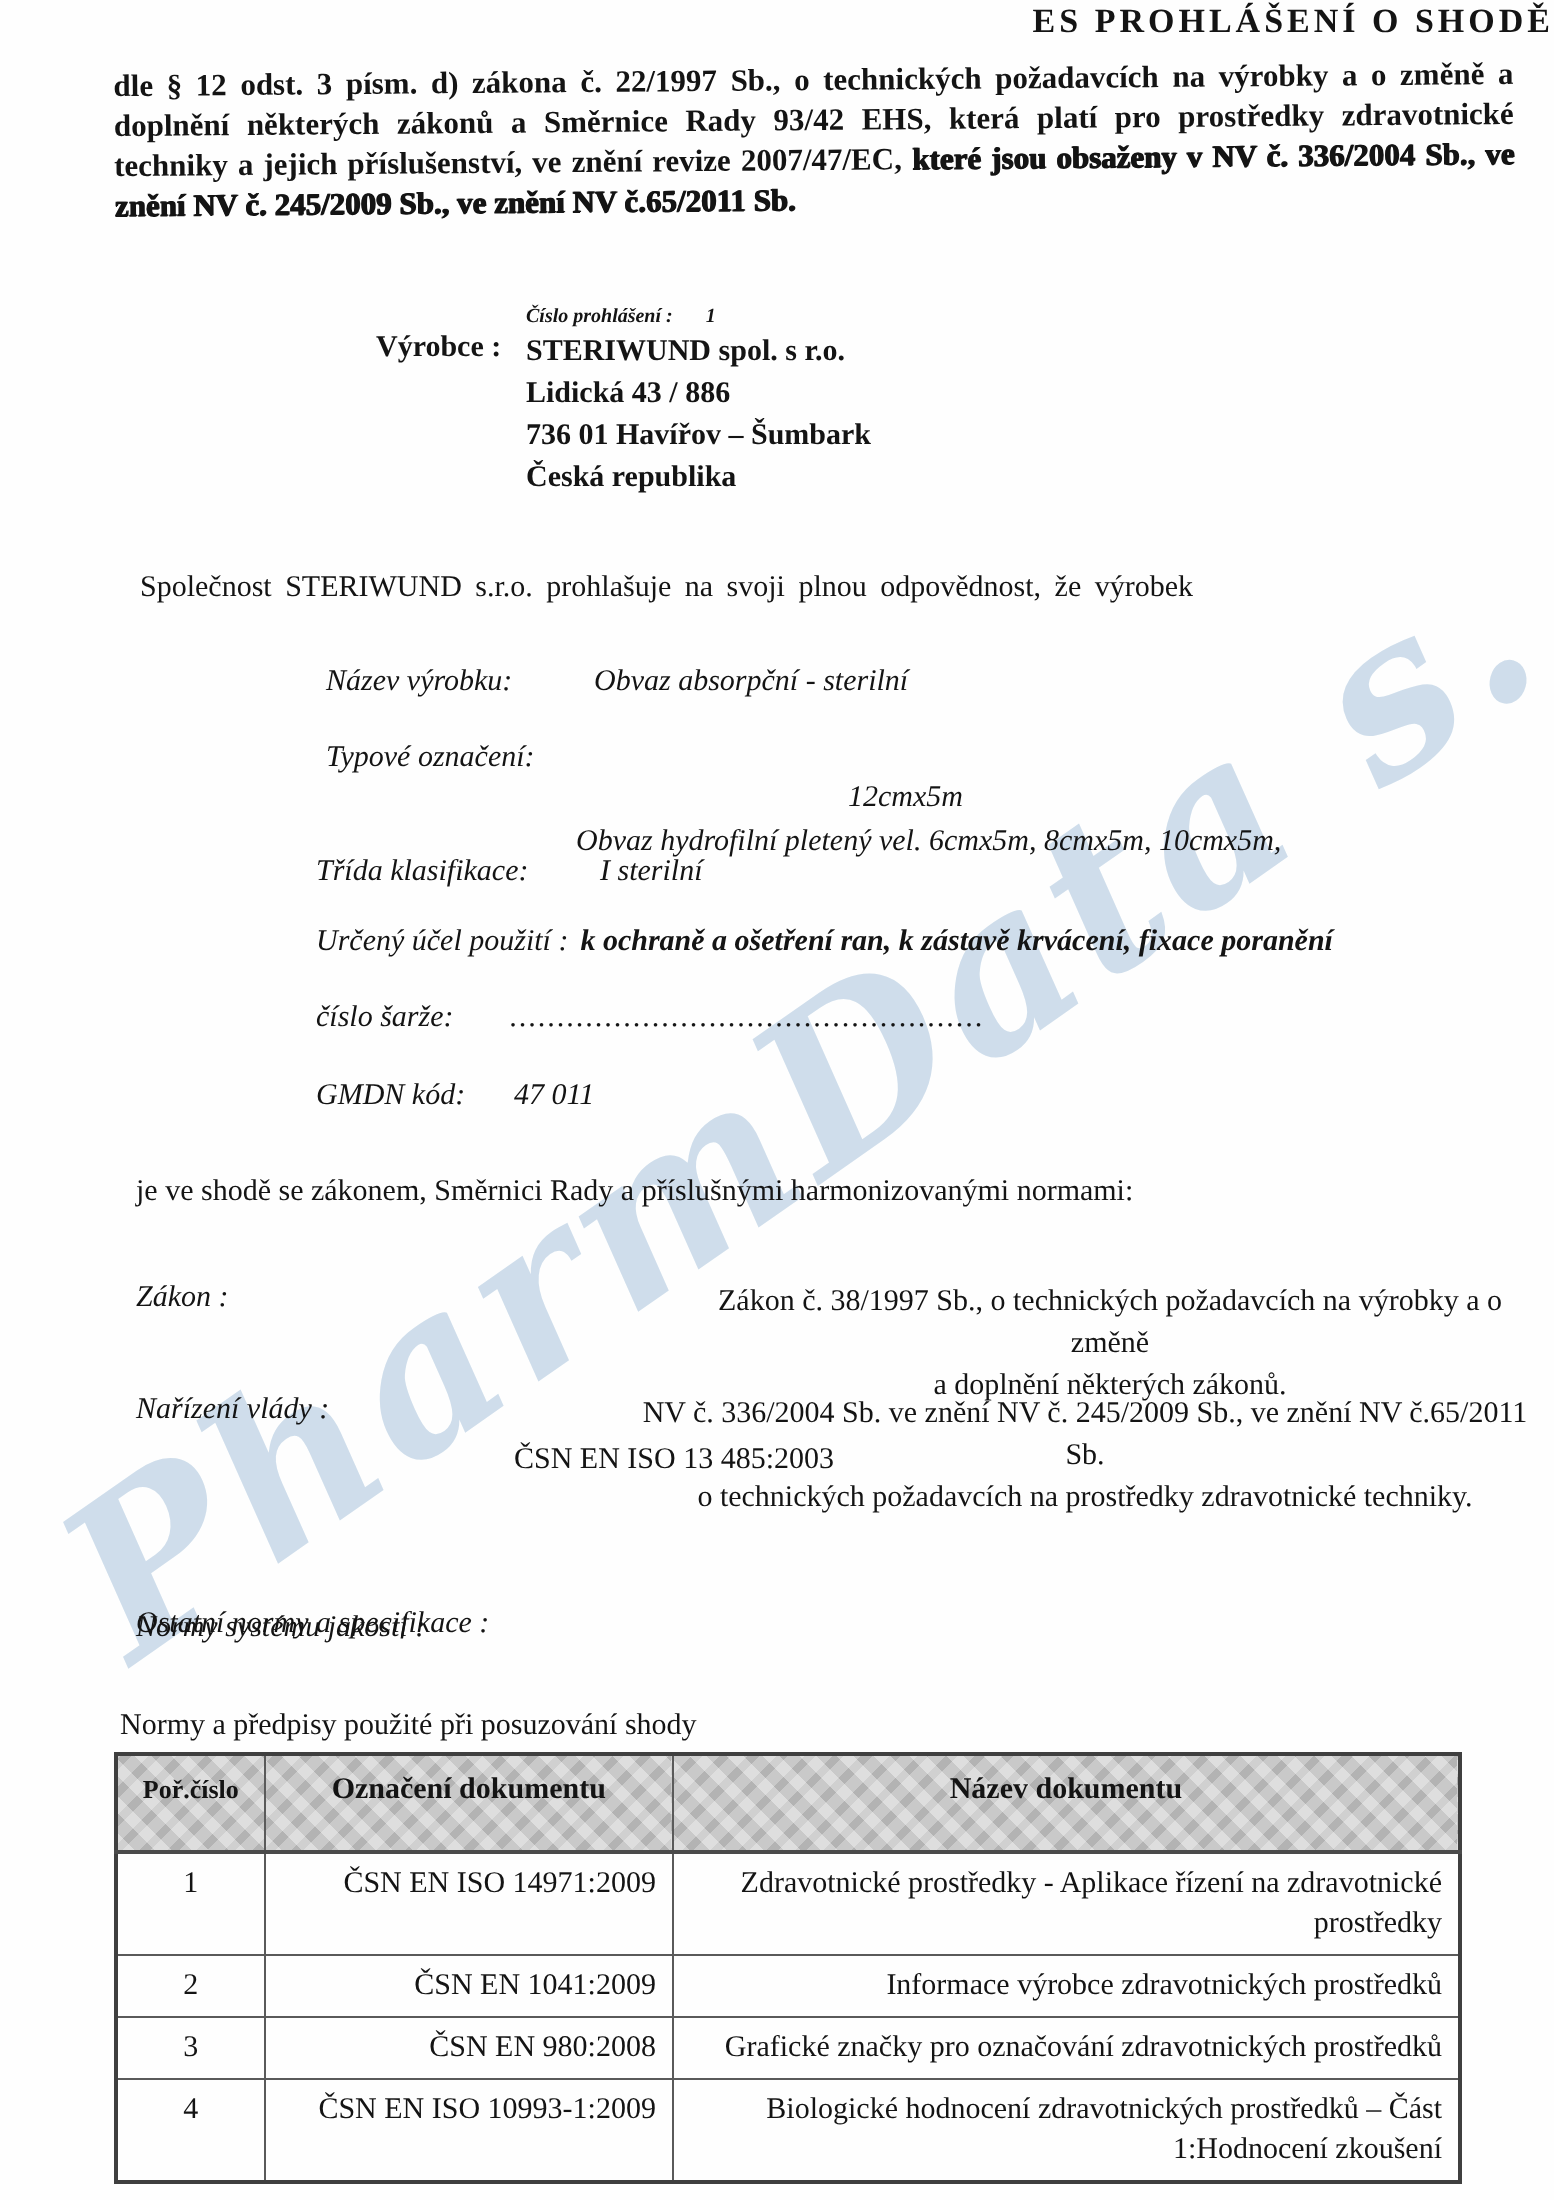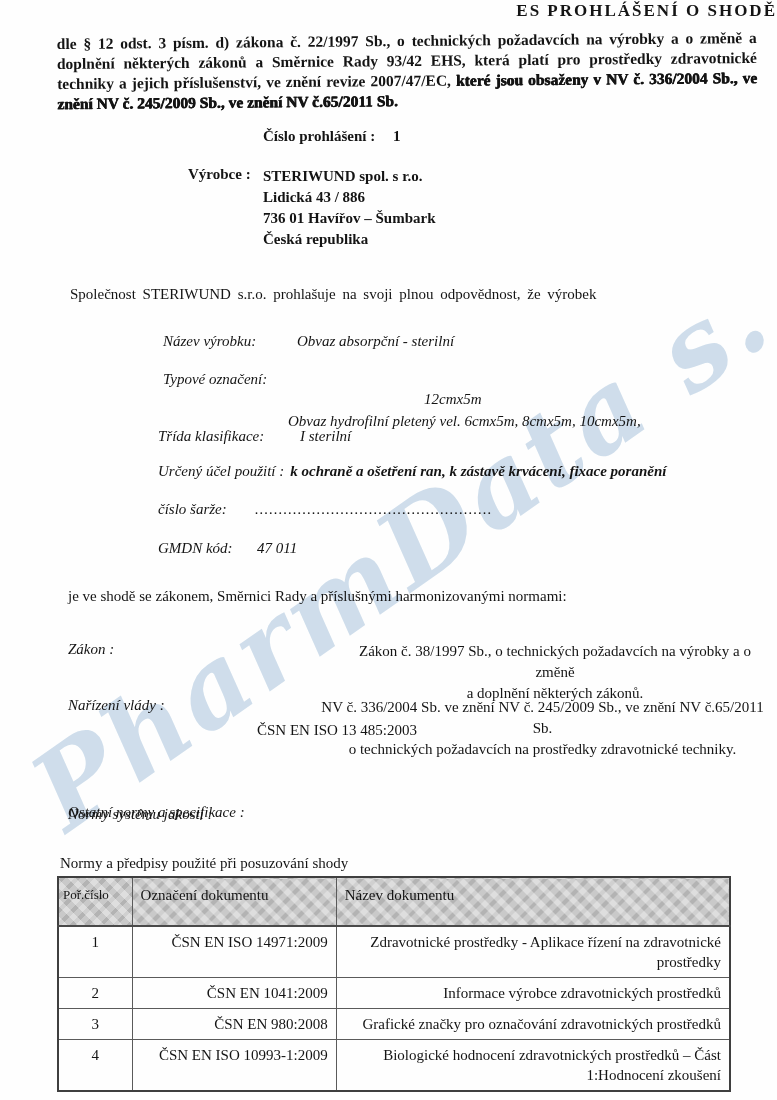--- a/index.html
+++ b/index.html
@@ -24,21 +24,21 @@
     top:1px; left:0; width:100%; text-align:right; margin:0;
     font-size:17px; font-weight:bold; letter-spacing:2px;
   }
   .intro {
     top:31px; left:57px; width:700px; margin:0;
     font-size:15.5px; font-weight:bold; line-height:20px; text-align:justify;
     transform:rotate(-0.5deg);
   }
   .intro .heavy { text-shadow:0.6px 0 0 #141414, 0 0.4px 0 #141414; }
 
-  .decl-row { top:128px; left:263px; font-weight:bold; font-size:15px; }
+  .decl-row { top:153px; left:263px; font-weight:bold; font-size:10px;font-style:italic; }
   .decl-row .num { margin-left:14px; }
 
   .mfr-label { top:166px; left:188px; font-weight:bold; font-size:15px; }
   .mfr-block { top:166px; left:263px; font-weight:bold; font-size:15px; line-height:21px; }
 
   .statement { top:286px; left:70px; font-size:15px; word-spacing:3px; }
 
   .fld { font-style:italic; font-size:15px; }
   .f-name-l  { top:333px; left:163px; }
   .f-name-v  { top:333px; left:297px; }
@@ -74,21 +74,21 @@
   }
   .norms-table th, .norms-table td {
     border:1px solid #5a5a5a; vertical-align:top; line-height:20px;
   }
   .norms-table { border:2px solid #3f3f3f; }
   .norms-table thead th {
     background-color:#c9c9c9;
     background-image:
       repeating-linear-gradient(45deg, rgba(255,255,255,.38) 0 6px, rgba(0,0,0,0) 6px 13px),
       repeating-linear-gradient(-45deg, rgba(90,90,90,.20) 0 4px, rgba(0,0,0,0) 4px 10px);
-    text-align:left; font-weight:normal; padding:7px 8px 20px 8px;
+    text-align:center; font-weight:bold; padding:7px 8px 20px 8px;
     border-bottom:2px solid #4a4a4a;
   }
   .norms-table thead th.c0 { font-size:13px; padding-left:4px; padding-right:4px; }
   .norms-table td { padding:5px 8px;text-align:right; }
   .norms-table td.c0 { text-align:center; width:59px; }
   .norms-table td.c1, .norms-table th.c1 { width:202px; }
   .norms-table th.c2, .norms-table td.c2 { width:413px; }
 </style>
 </head>
 <body>

